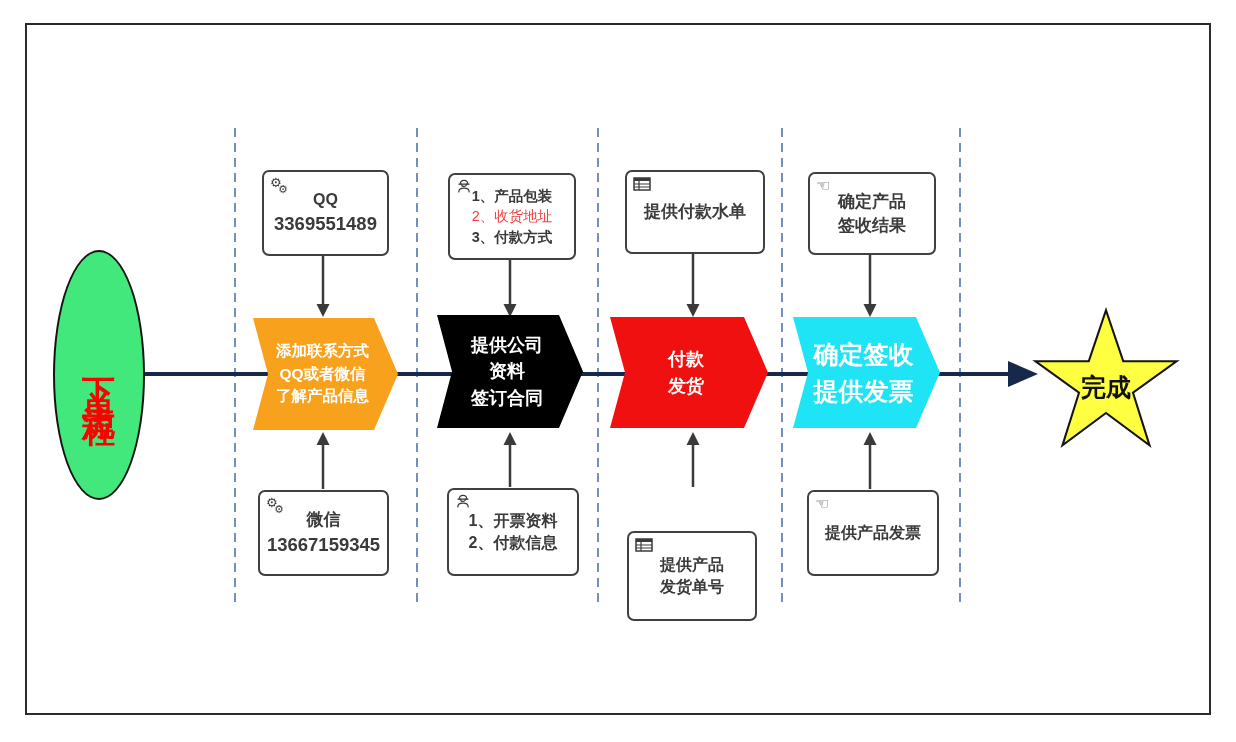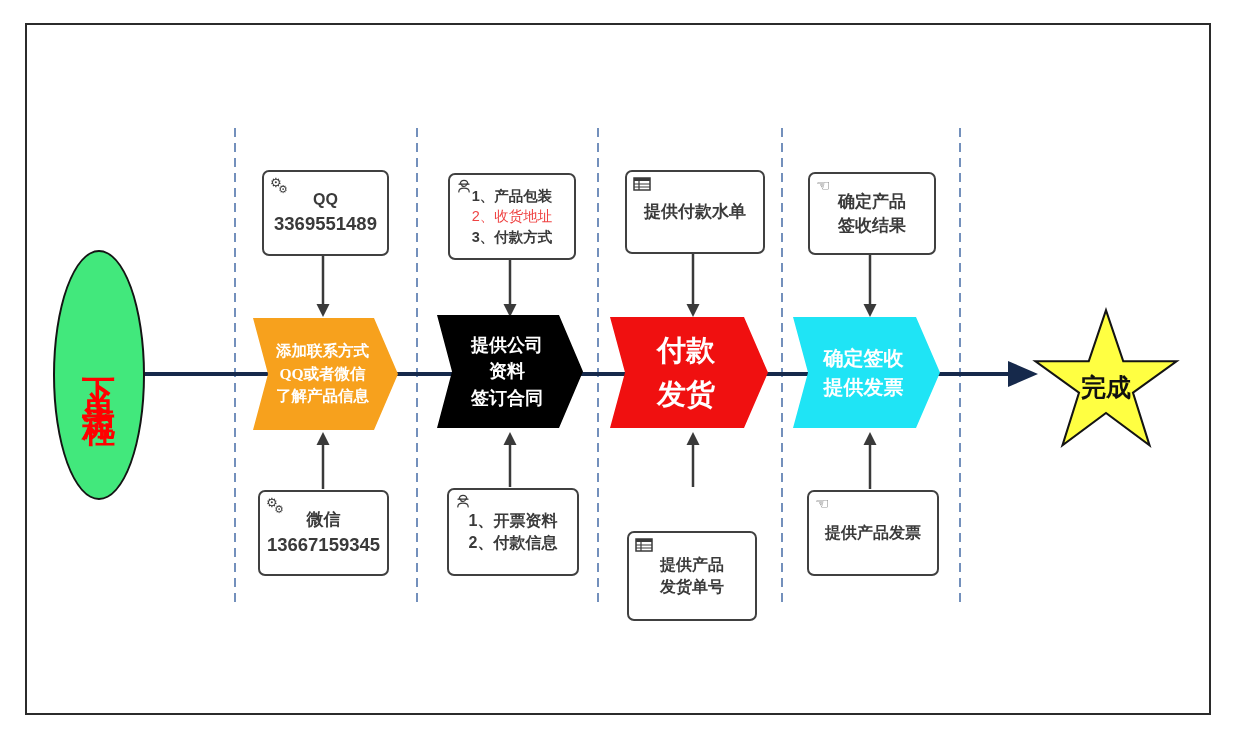--- a/index.html
+++ b/index.html
@@ -31,22 +31,22 @@
     clip-path:polygon(0 0, calc(100% - 24px) 0, 100% 50%, calc(100% - 24px) 100%, 0 100%, 15px 50%);
   }
   .chev-text{
     width:100%;text-align:center;color:#ffffff;font-weight:bold;
     padding:0 18px 0 12px;display:flex;flex-direction:column;
   }
   .chev-text span{display:block;}
   .lh{line-height:1.45;}
   .fs15{font-size:15.5px;}
   .fs18{font-size:18px;}
-  .fs20{font-size:20px;}
-  .fs22{font-size:29px;}
+  .fs20{font-size:25px;}
+  .fs22{font-size:18px;}
 
   
   .note-box{
     background:#ffffff;border:2px solid #404040;border-radius:7px;
   }
   .note-lines{
     height:100%;display:flex;flex-direction:column;justify-content:center;
     align-items:center;color:#3a3a3a;font-weight:bold;line-height:1.4;
   }
   .note-lines .muted{color:#ef4444;font-weight:normal;}
@@ -110,21 +110,21 @@
         <polygon points="686.5,445 699.5,445 693,432" stroke="none" fill="#3A3A3A"></polygon>
       <path d="M870,489 V444" fill="none"></path>
         <polygon points="863.5,445 876.5,445 870,432" stroke="none" fill="#3A3A3A"></polygon>
     </g>
   </svg>
 
   <div class="shape" id="start-ellipse" style="background-color: rgb(66, 232, 124);">
     <span class="vtext" style="color: rgb(255, 0, 0);">下单流程</span>
   </div>
 
-  <div class="shape chevron" style="left: 253px; top: 318px; width: 145px; height: 112px; background-color: rgb(247, 161, 29); font-family: Liberation Serif, serif;">
+  <div class="shape chevron" style="left: 253px; top: 318px; width: 145px; height: 112px; background-color: rgb(247, 161, 29);">
     <div class="chev-text fs15 lh">
       <span>添加联系方式</span>
       <span>QQ或者微信</span>
       <span>了解产品信息</span>
     </div>
   </div>
 
   <div class="shape chevron" style="left: 437px; top: 315px; width: 146px; height: 113px; background-color: #000000;">
     <div class="chev-text fs18 lh">
       <span>提供公司</span>

